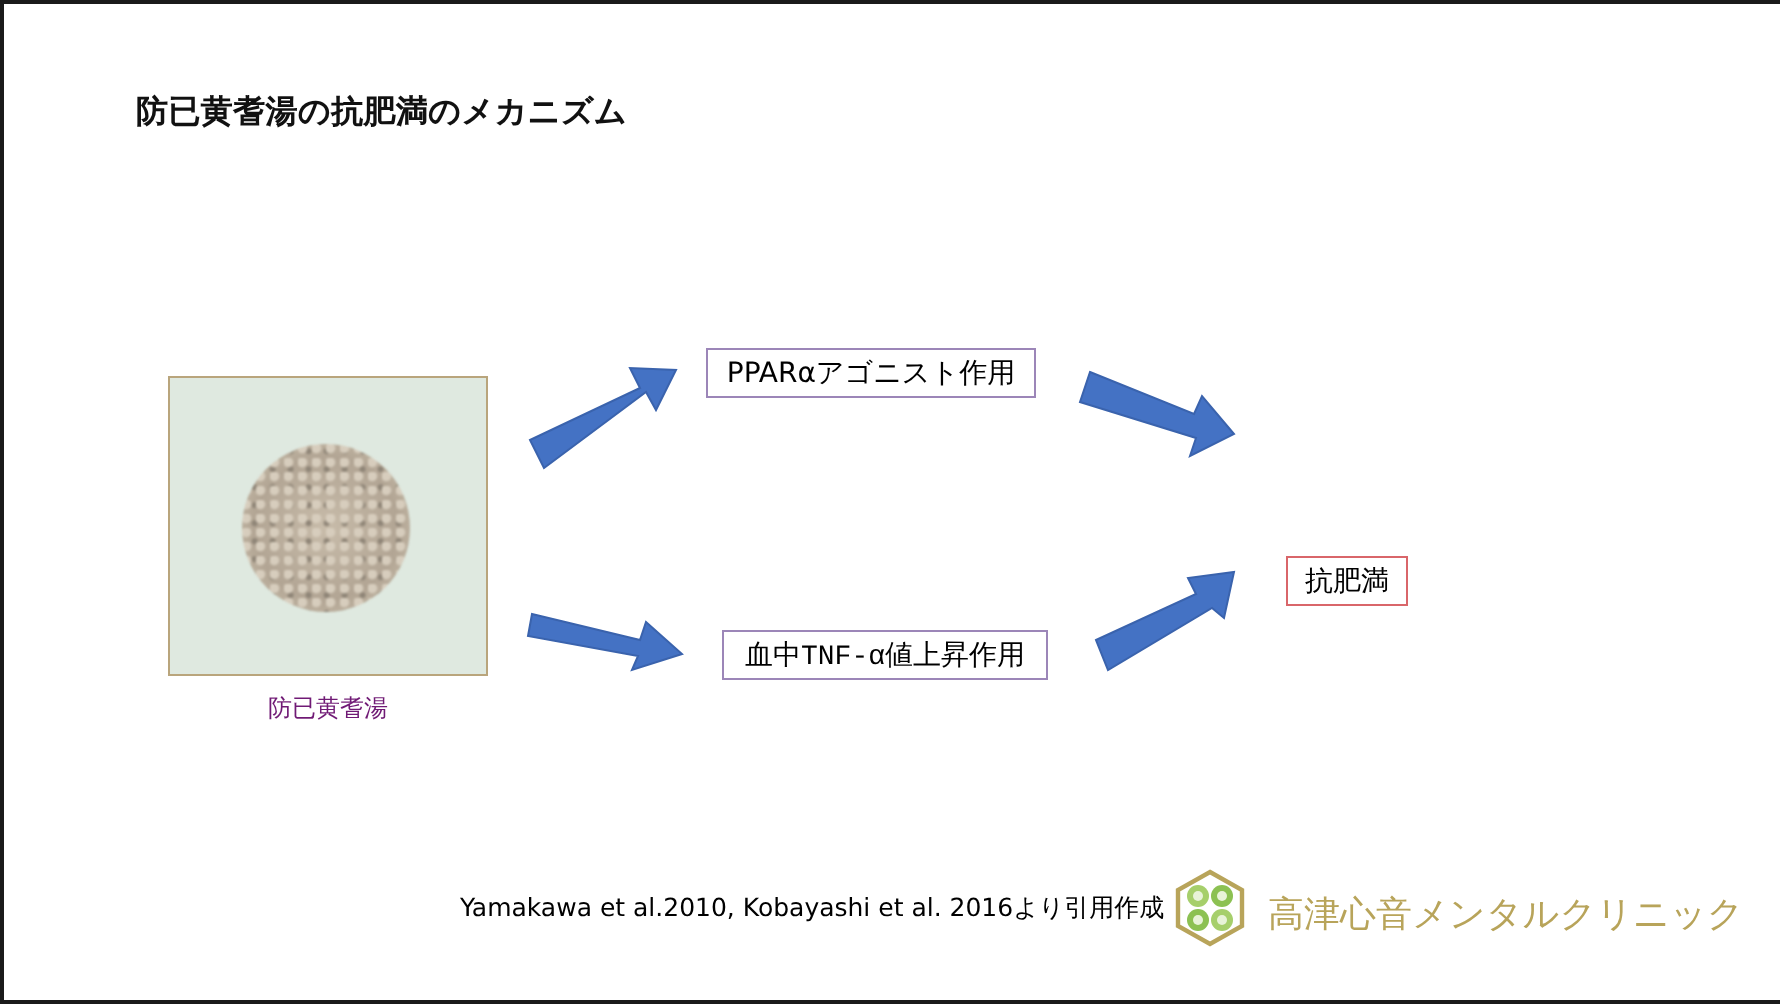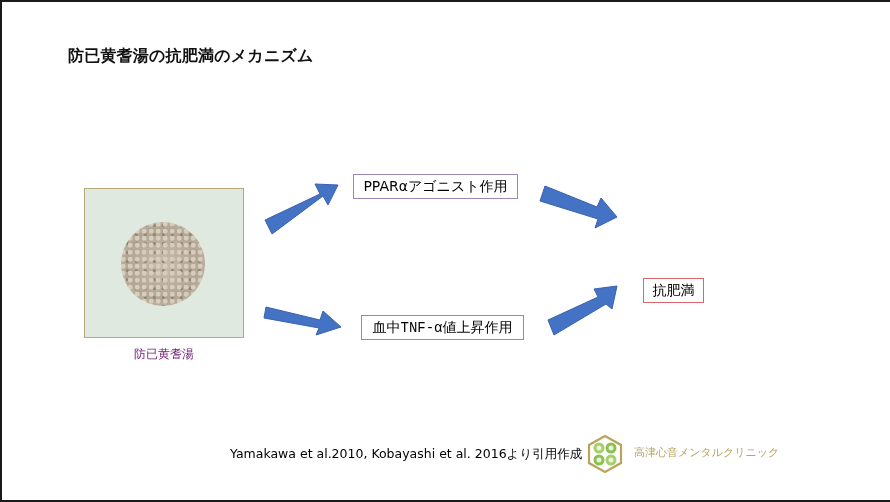--- a/index.html
+++ b/index.html
@@ -24,21 +24,21 @@
   .box { position:absolute; background:#fff; box-sizing:border-box; font-size:14px; color:#000000;
          display:flex; align-items:center; justify-content:center; white-space:nowrap; }
   .box.purple { border:1px solid #9c86b8; }
   .box.red { border:1px solid #d9666a; }
   .b1 { left:351px; top:172px; width:165px; height:25px; }
   .b2 { left:359px; top:313px; width:163px; height:25px;font-family:Liberation Mono, monospace; }
   .b3 { left:641px; top:240px; width:61px; height:25px;margin-top:36px; }
   svg.arrows { position:absolute; left:0; top:0; width:890px; height:502px; pointer-events:none; }
   .citation { position:absolute; left:228px; top:444px; font-size:12.5px; color:#000000; }
   .logo { position:absolute; left:583px; top:432px; width:40px; height:40px; }
-  .logo-text { position:absolute; left:632px; top:443px; font-size:11px; color:#b8a45a;text-align:center; }
+  .logo-text { position:absolute; left:632px; top:443px; font-size:18px; color:#b8a45a;text-align:center; }
 </style>
 </head>
 <body>
 
 <div class="slide">
   <div class="title">防已黄耆湯の抗肥満のメカニズム</div>
 
   <div class="photo">
     <div class="granules"></div>
   </div>

